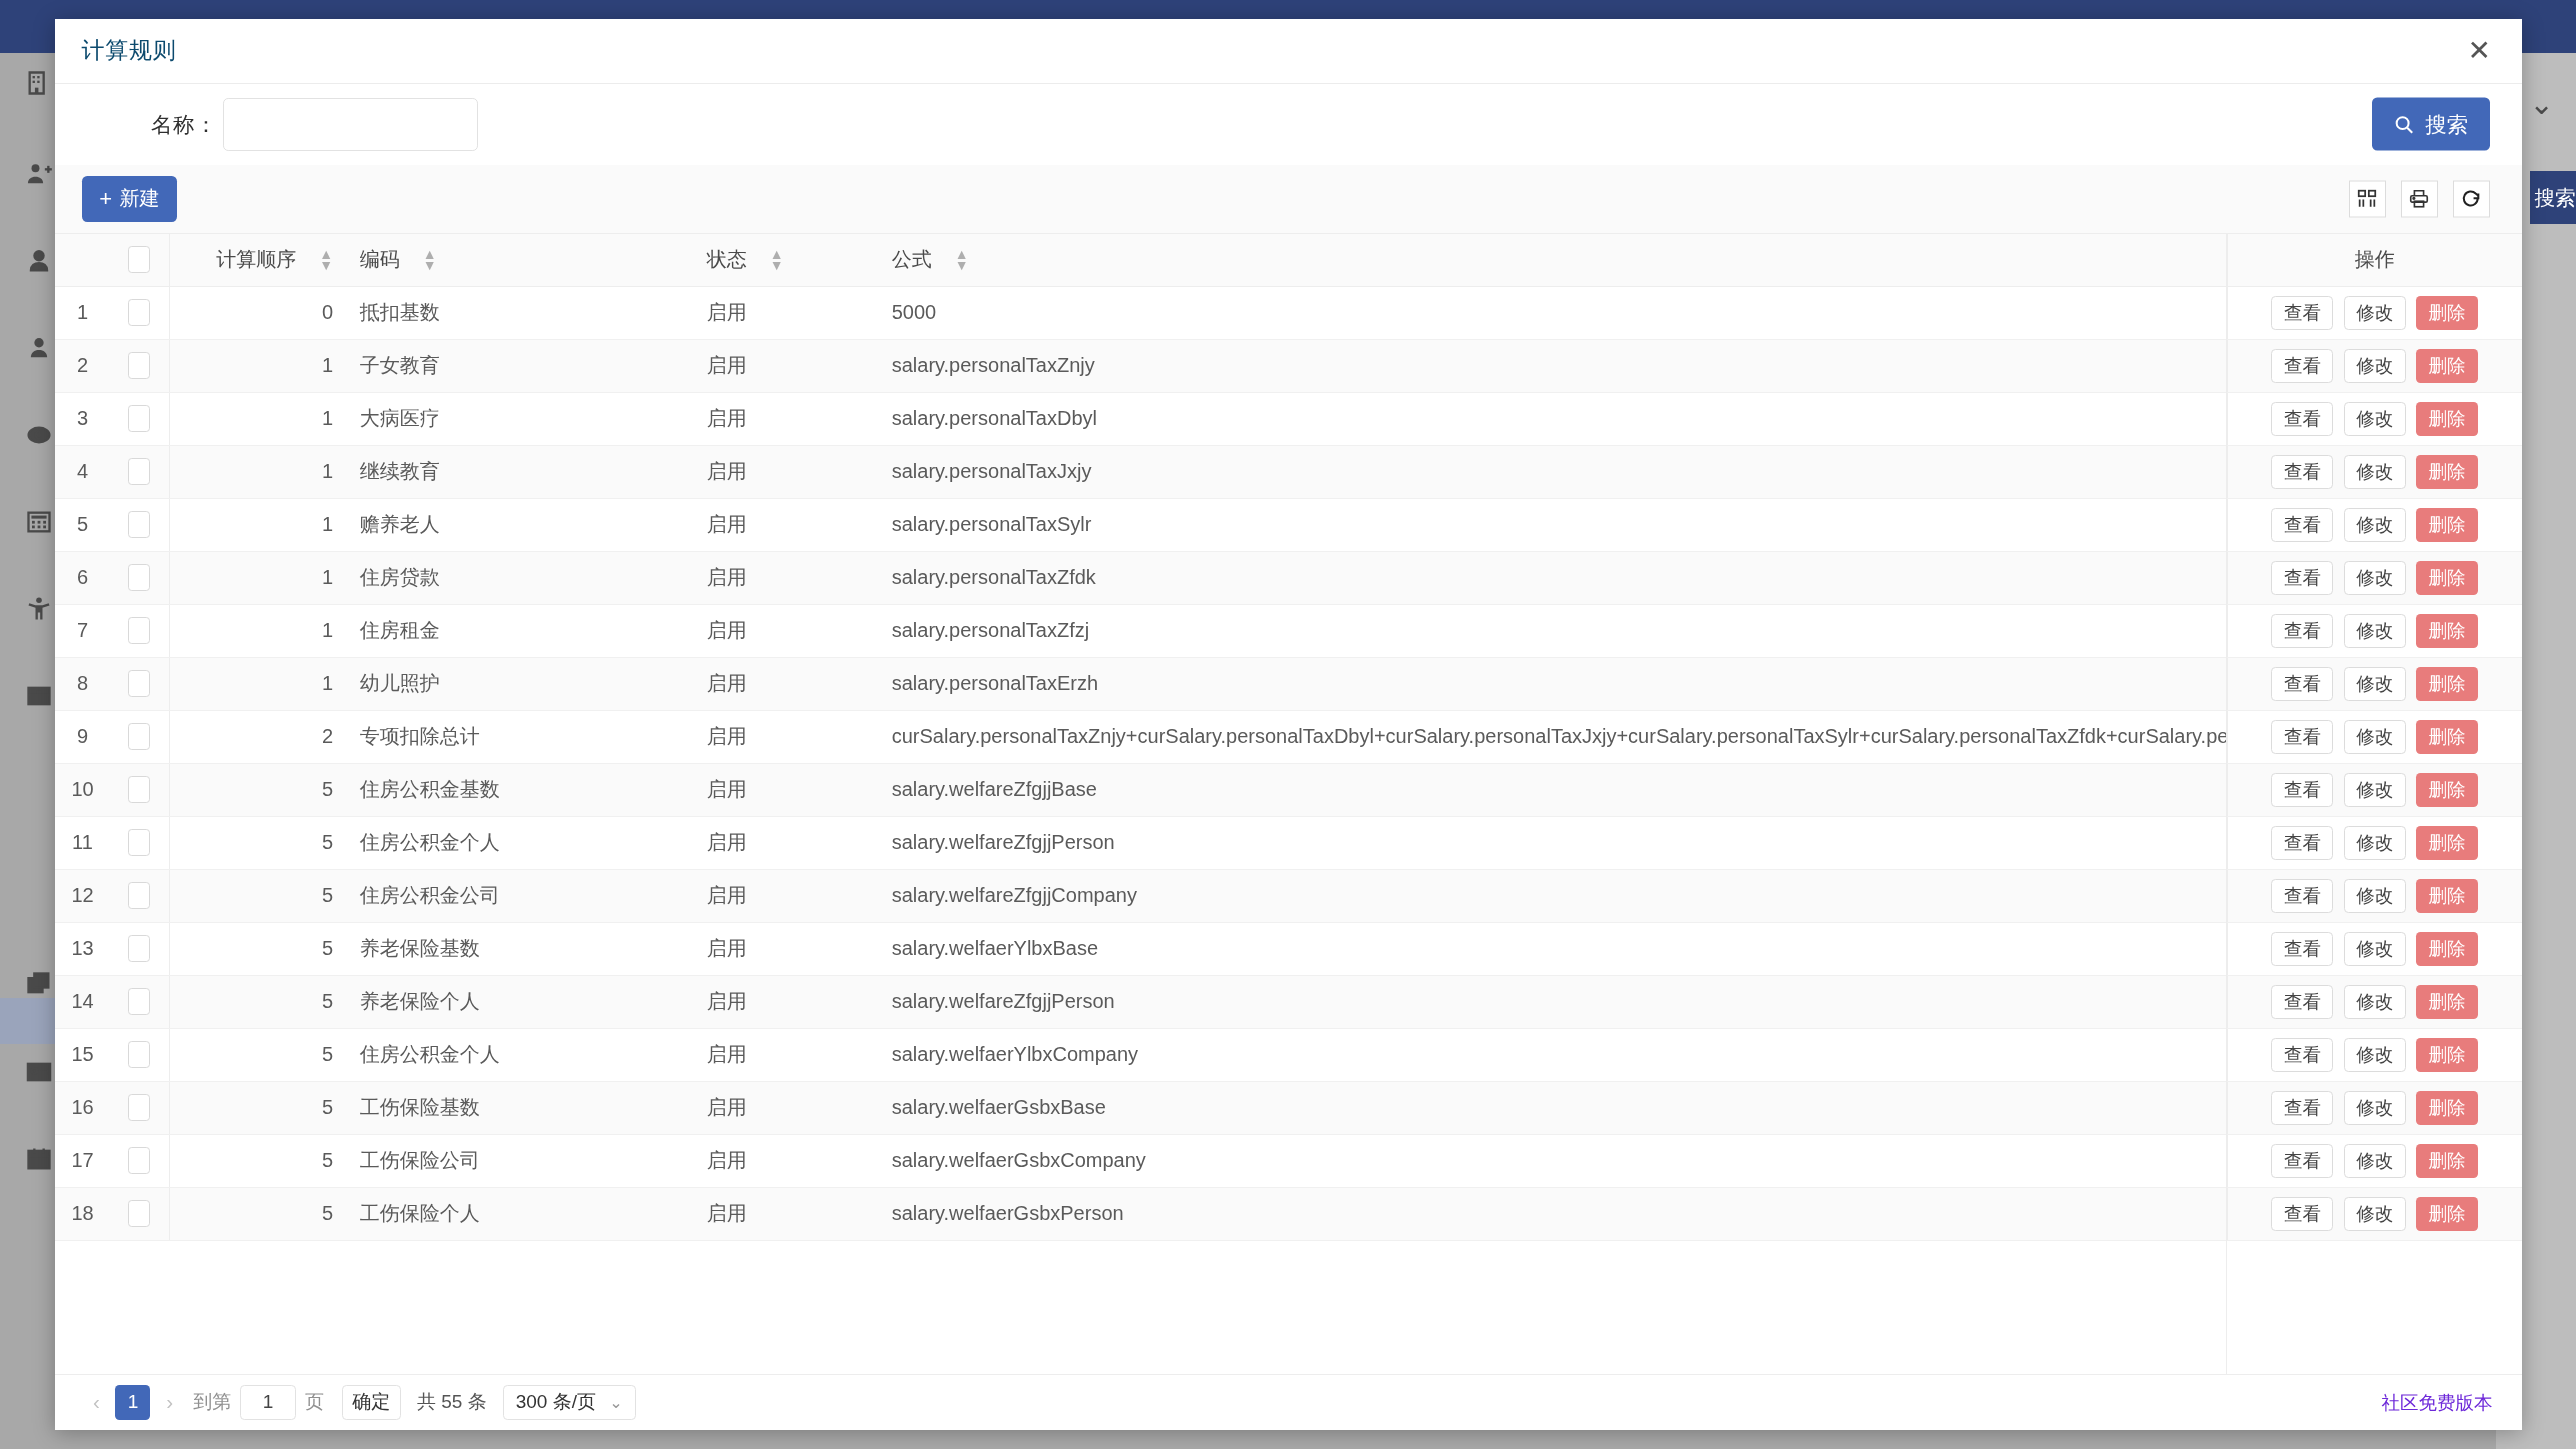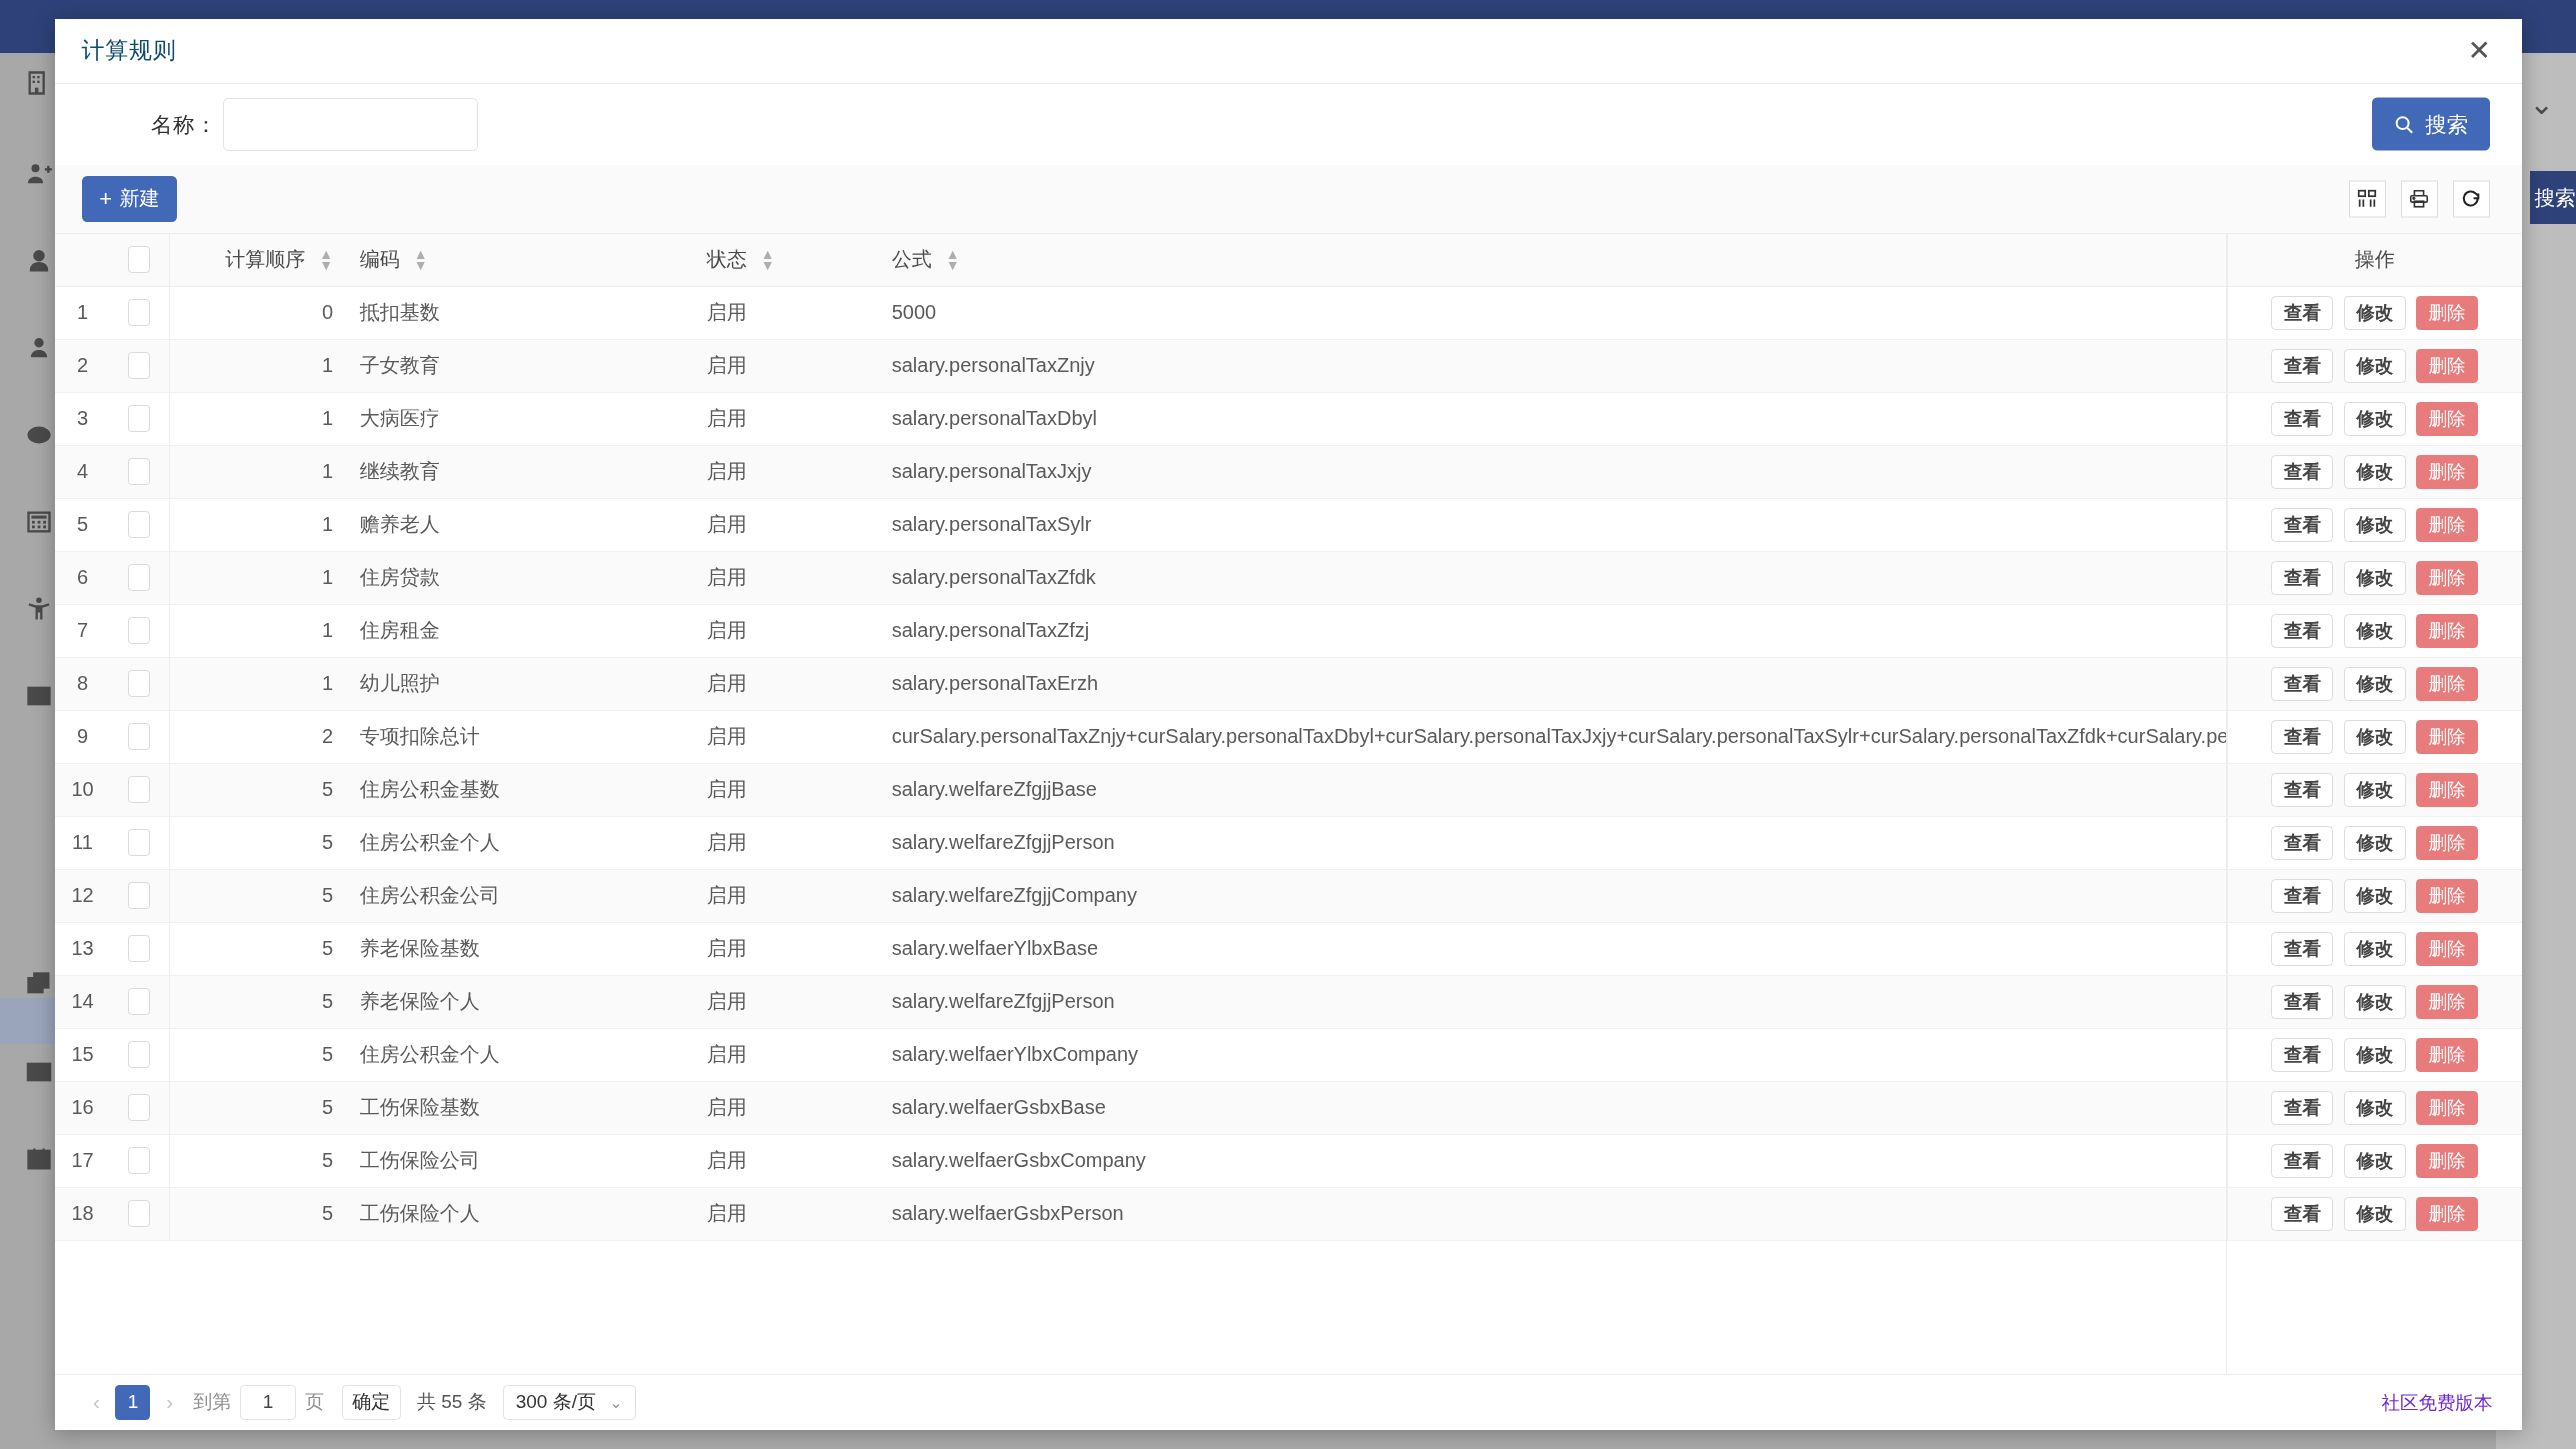--- a/index.html
+++ b/index.html
@@ -157,21 +157,21 @@
   .col-idx    { width: 55px;  }
   .col-check  { width: 59px;  }
   .col-order  { width: 170px; }
   .col-code   { width: 347px; }
   .col-status { width: 185px; }
   .col-formula{ width: auto;  }
   .col-action { width: 295px; }
 
   #grid thead th.th-sep { border-left: 0.7px solid #ededed; }
 
-  .th-inner { display: flex; align-items: center; gap: 14px; }
+  .th-inner { display: flex; align-items: center; gap: 23px; }
   .th-order  .th-inner { justify-content: flex-end; padding-right: 5.9px; }
   .th-code   .th-inner { padding-left: 20.7px; }
   .th-status .th-inner { padding-left: 20.7px; }
   .th-formula .th-inner { padding-left: 20.7px; }
   .th-action .th-inner { justify-content: center; }
 
   .sorter { display: inline-flex; flex-direction: column; line-height: 0.72; }
   .sorter .up, .sorter .dn { font-size: 14px; color: #aeaeae; }
 
   #grid tbody td {
@@ -197,21 +197,20 @@
     cursor: pointer; vertical-align: middle;
   }
 
   .act-group { display: flex; align-items: center; justify-content: center; gap: 10.3px; }
   .btn-out {
     height: 34px; min-width: 62px;
     border: 0.7px solid #dcdcdc; background: #fff; color: #444;
     border-radius: 4.4px; font-size: 18.5px; cursor: pointer;
     display: flex; align-items: center; justify-content: center;
     font-family: "Liberation Sans", sans-serif;
-    font-weight: bold;
   }
   .btn-del {
     height: 34px; min-width: 62px;
     border: none; background: #e87c7c; color: #fff;
     border-radius: 4.4px; font-size: 18.5px; cursor: pointer;
     display: flex; align-items: center; justify-content: center;
     font-family: "Liberation Sans", sans-serif;
   }
 
   

